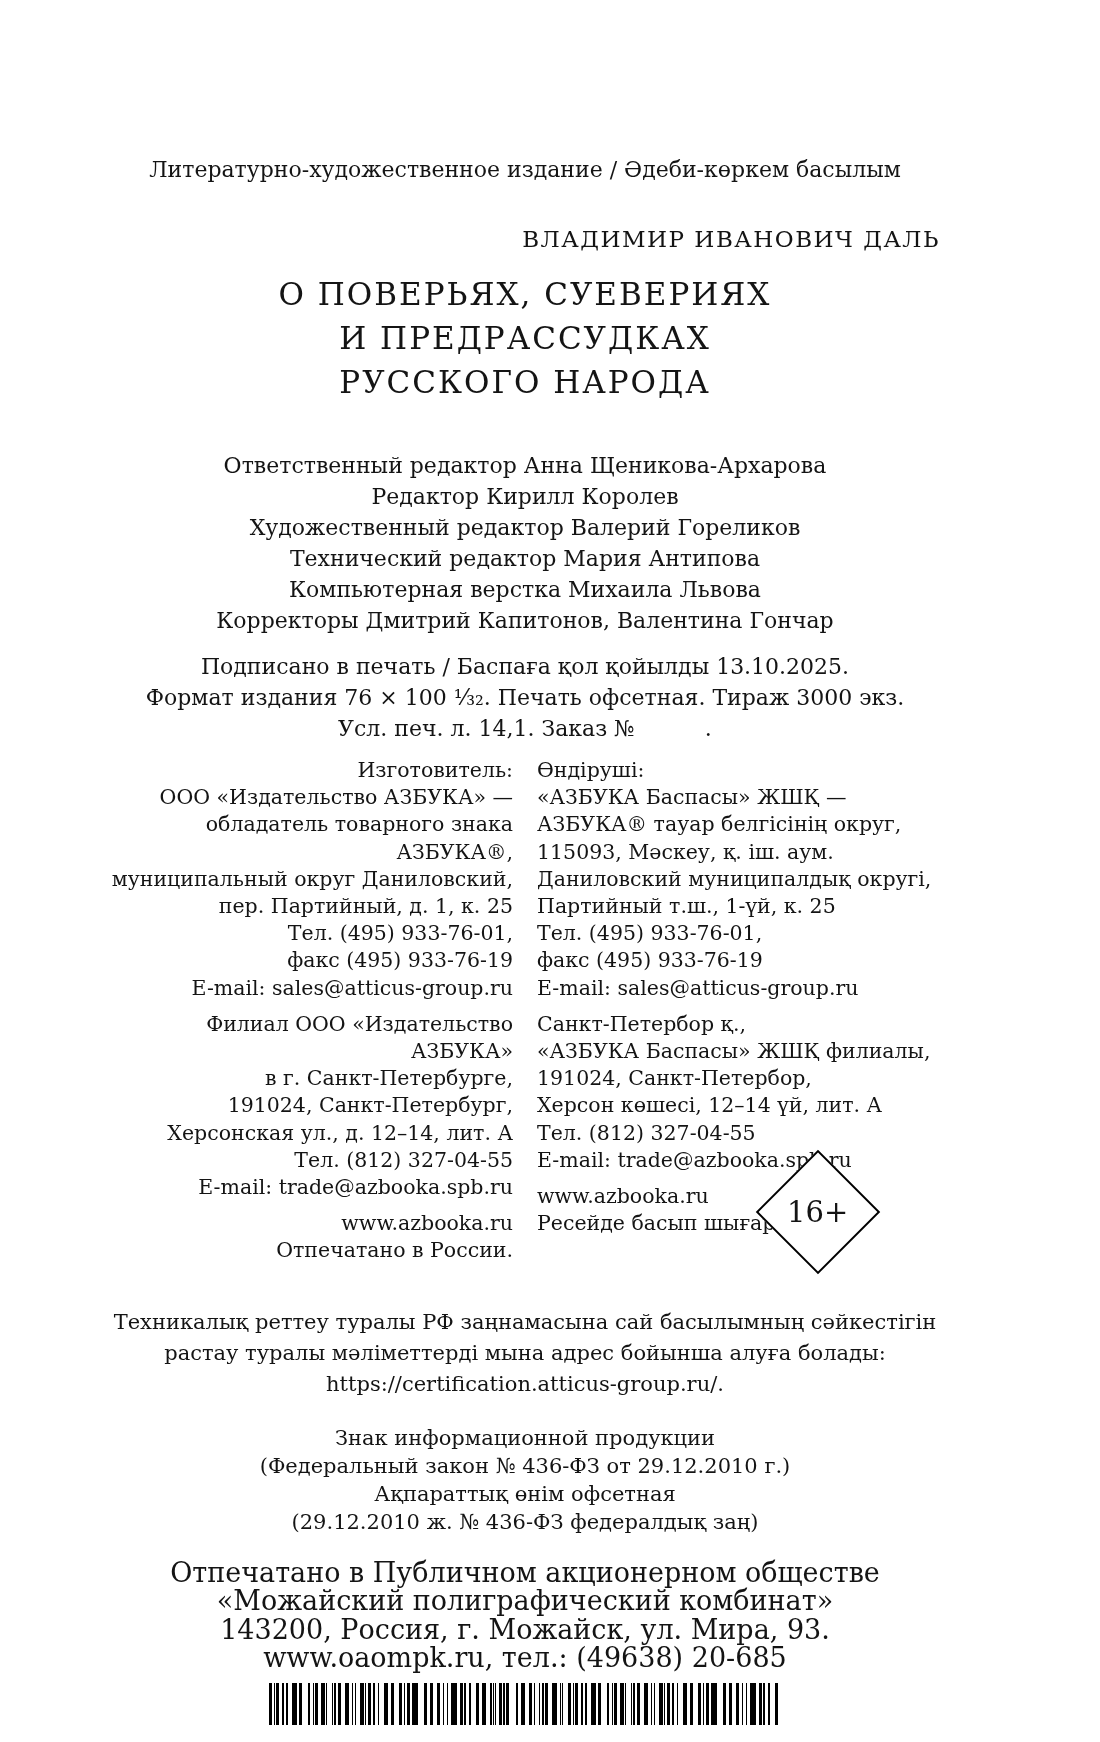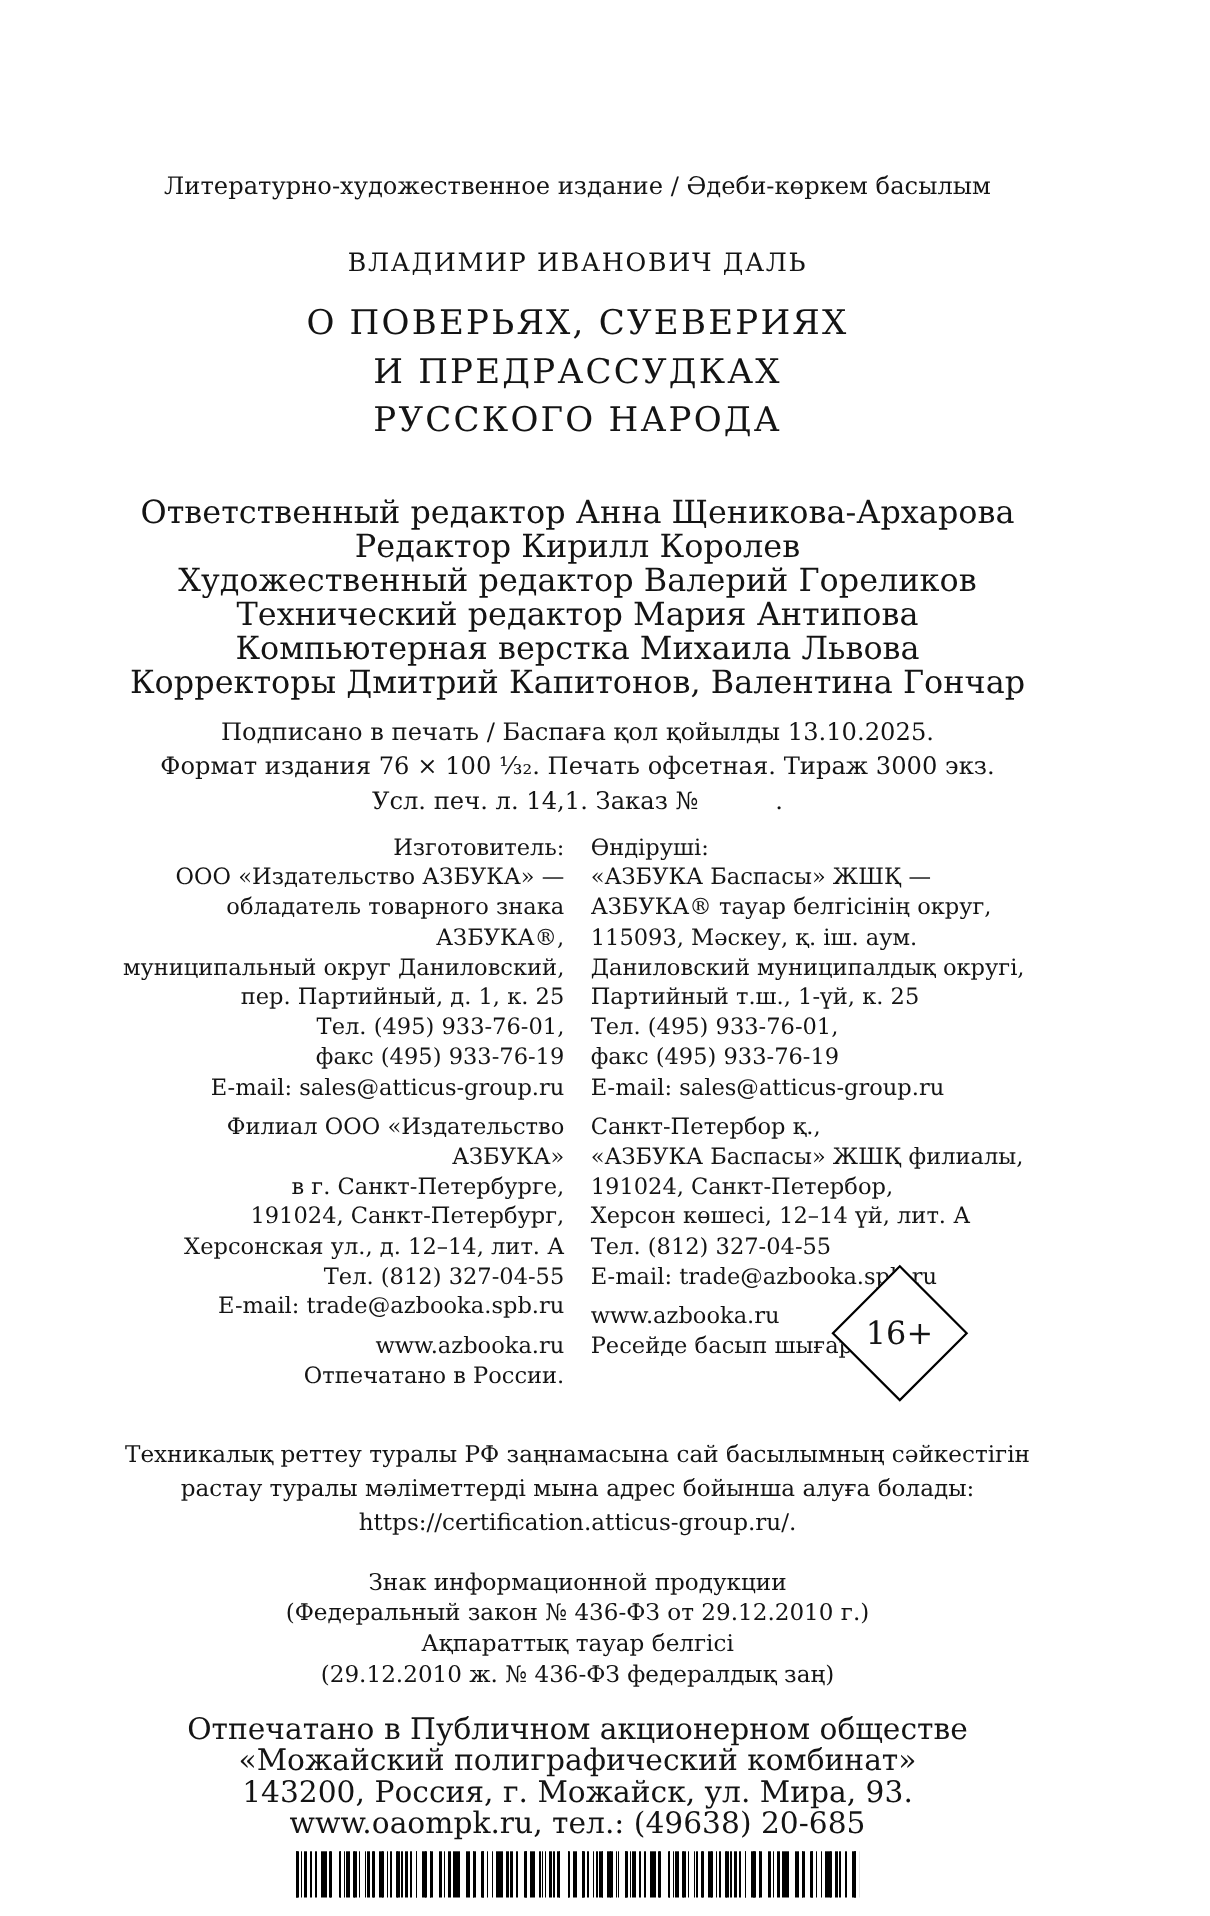--- a/index.html
+++ b/index.html
@@ -12,23 +12,23 @@
     overflow:hidden;
   }
   .page{
     position:relative;
     width:830px;
     margin-left:110px;
     padding-top:156px;
     text-align:center;
   }
   .edition{font-size:22px;line-height:28px;}
-  .author{margin-top:40px;font-size:23px;line-height:30px;letter-spacing:1.5px;}
+  .author{margin-top:40px;font-size:23px;line-height:30px;letter-spacing:1.5px;text-align:right;}
   .title{margin-top:18px;font-size:31px;line-height:44px;letter-spacing:2px;}
-  .staff{margin-top:46px;font-size:29px;line-height:31px;}
+  .staff{margin-top:46px;font-size:22px;line-height:31px;}
   .printinfo{margin-top:15px;font-size:22px;line-height:31px;}
   .cols{
     margin-top:13px;
     display:flex;
     font-size:20.5px;
     line-height:27.2px;
     text-align:left;
   }
   .col{width:403px;}
   .col.left{text-align:right;}
@@ -149,21 +149,21 @@
 
   <div class="cert">
       <div>Техникалық реттеу туралы РФ заңнамасына сай басылымның сәйкестігін</div>
       <div>растау туралы мәліметтерді мына адрес бойынша алуға болады:</div>
       <div>https://certification.atticus-group.ru/.</div>
     </div>
 
   <div class="sign">
       <div>Знак информационной продукции</div>
       <div>(Федеральный закон № 436-ФЗ от 29.12.2010 г.)</div>
-      <div>Ақпараттық тауар белгісі</div>
+      <div>Ақпараттық өнім офсетная</div>
       <div>(29.12.2010 ж. № 436-ФЗ федералдық заң)</div>
     </div>
 
   <div class="badge">
     <div class="badge-diamond">
       <span class="badge-text">16+</span>
     </div>
   </div>
 
   <div class="printer">

